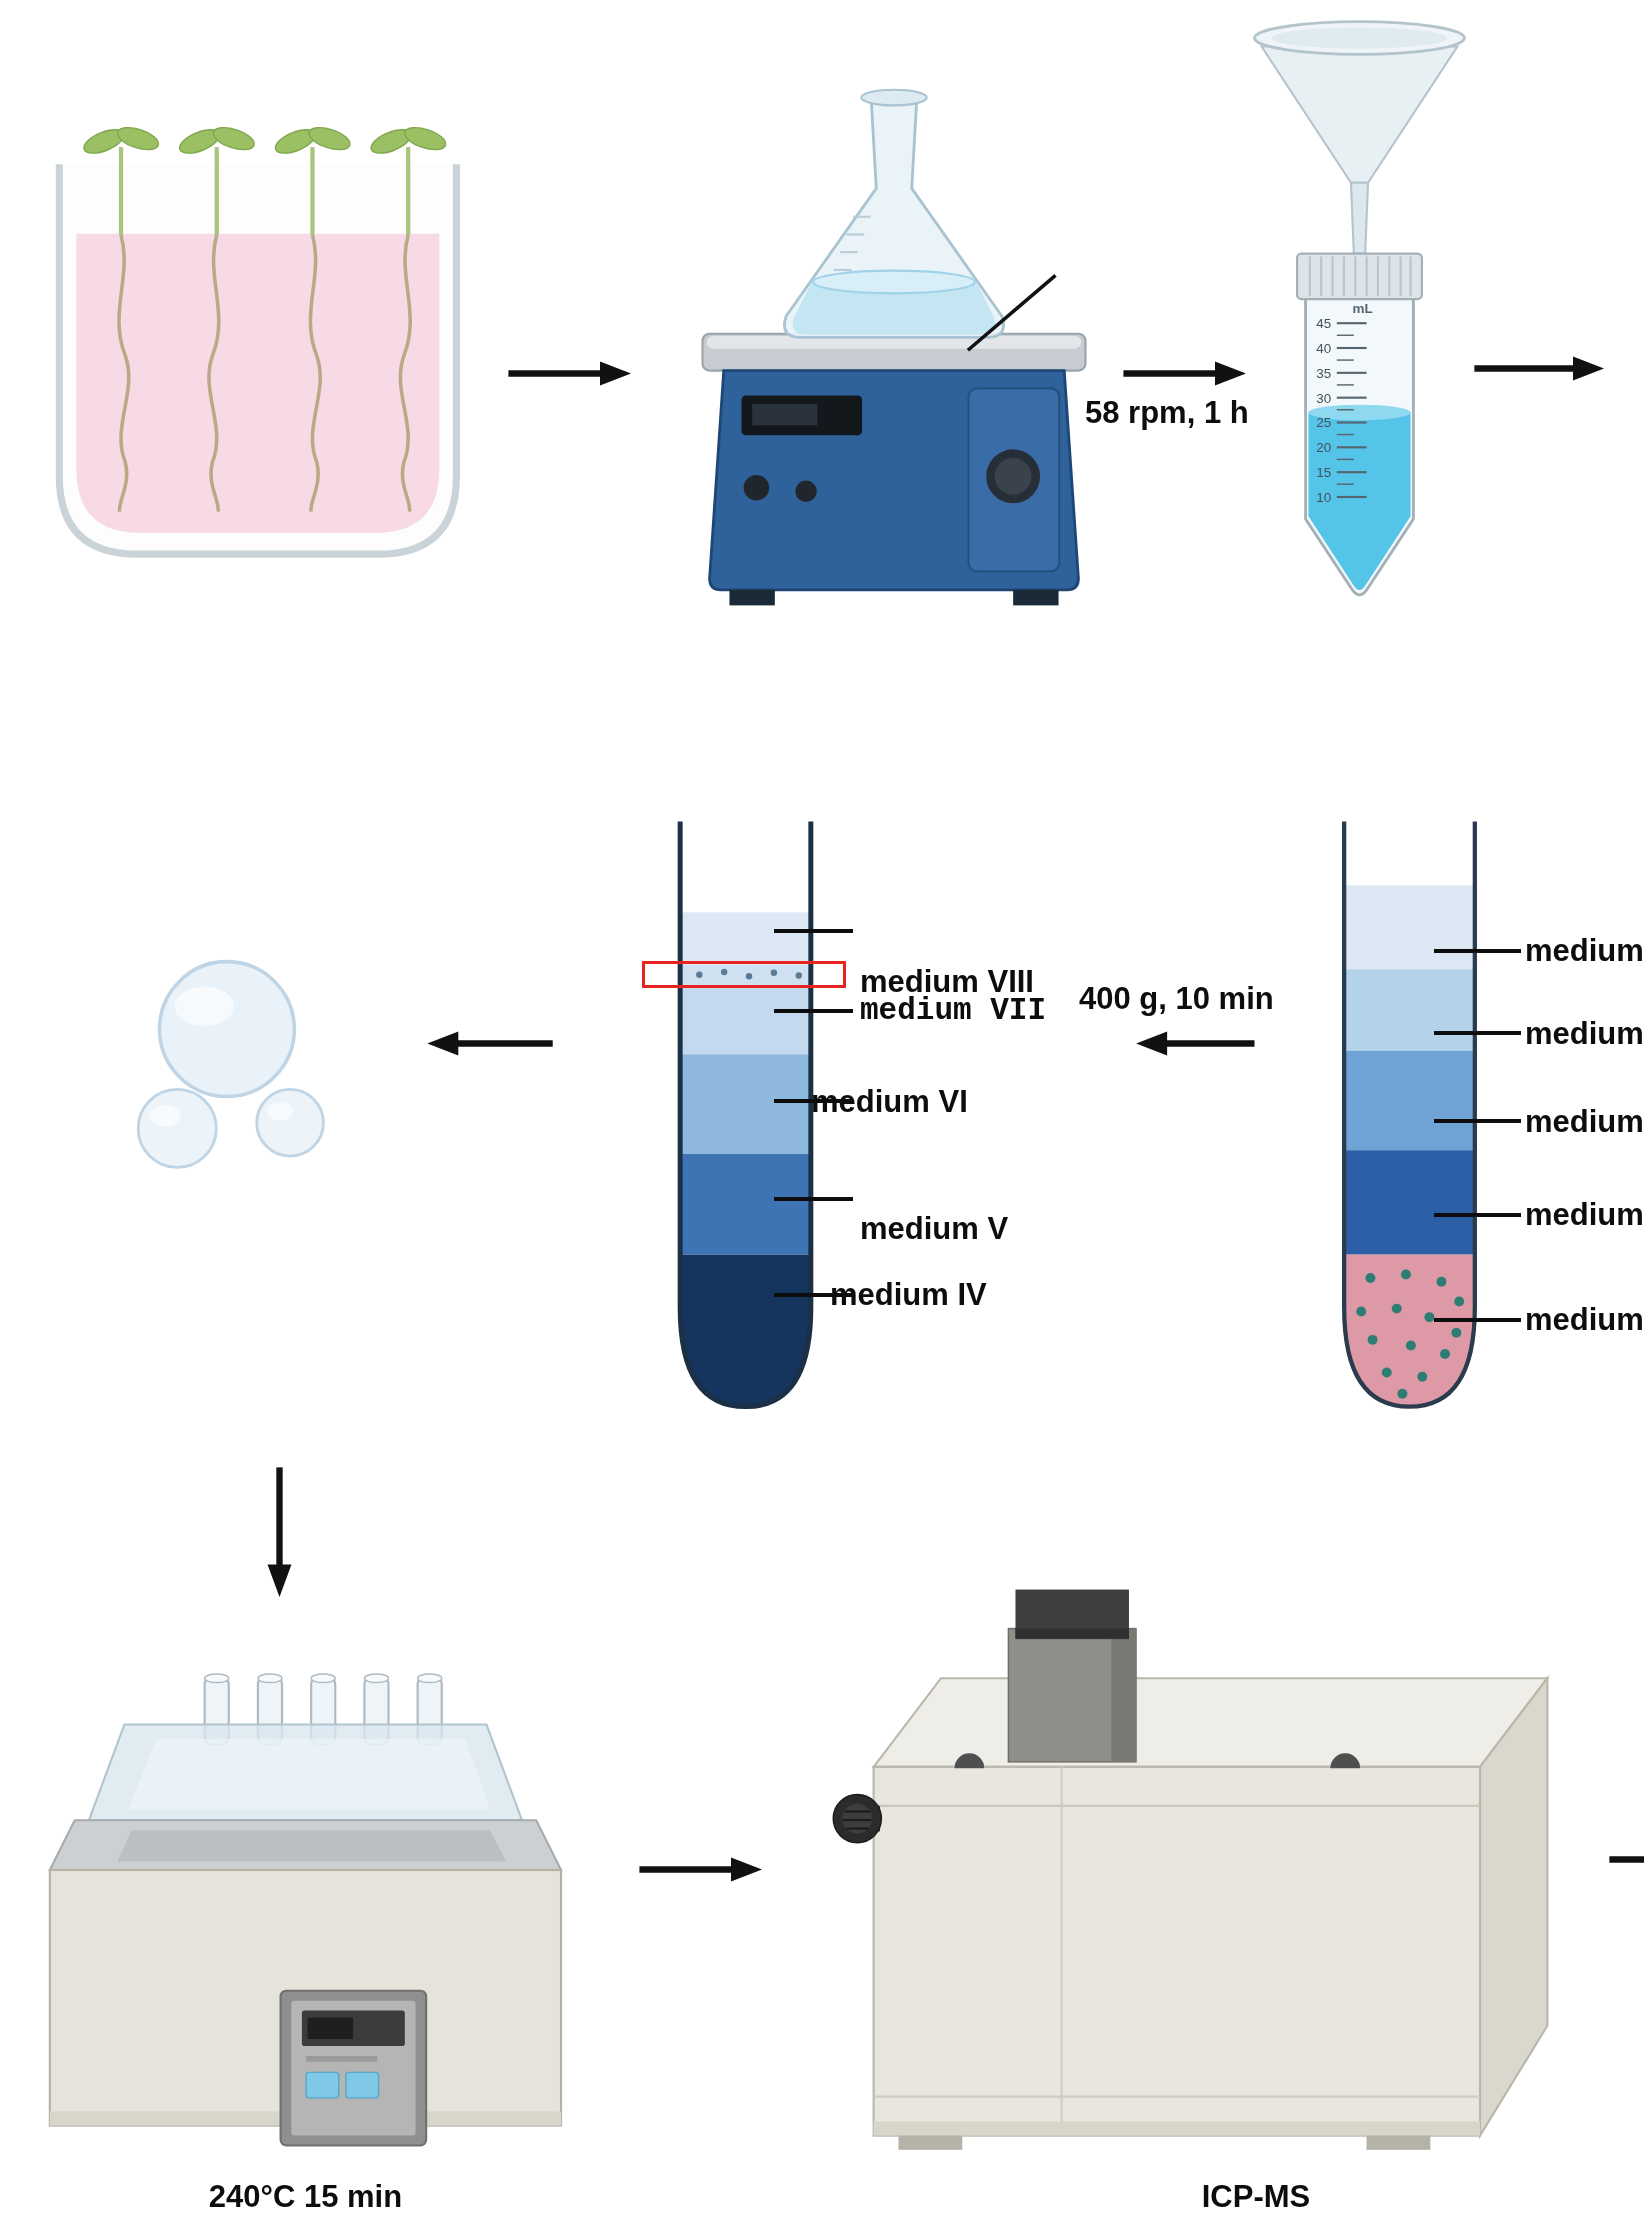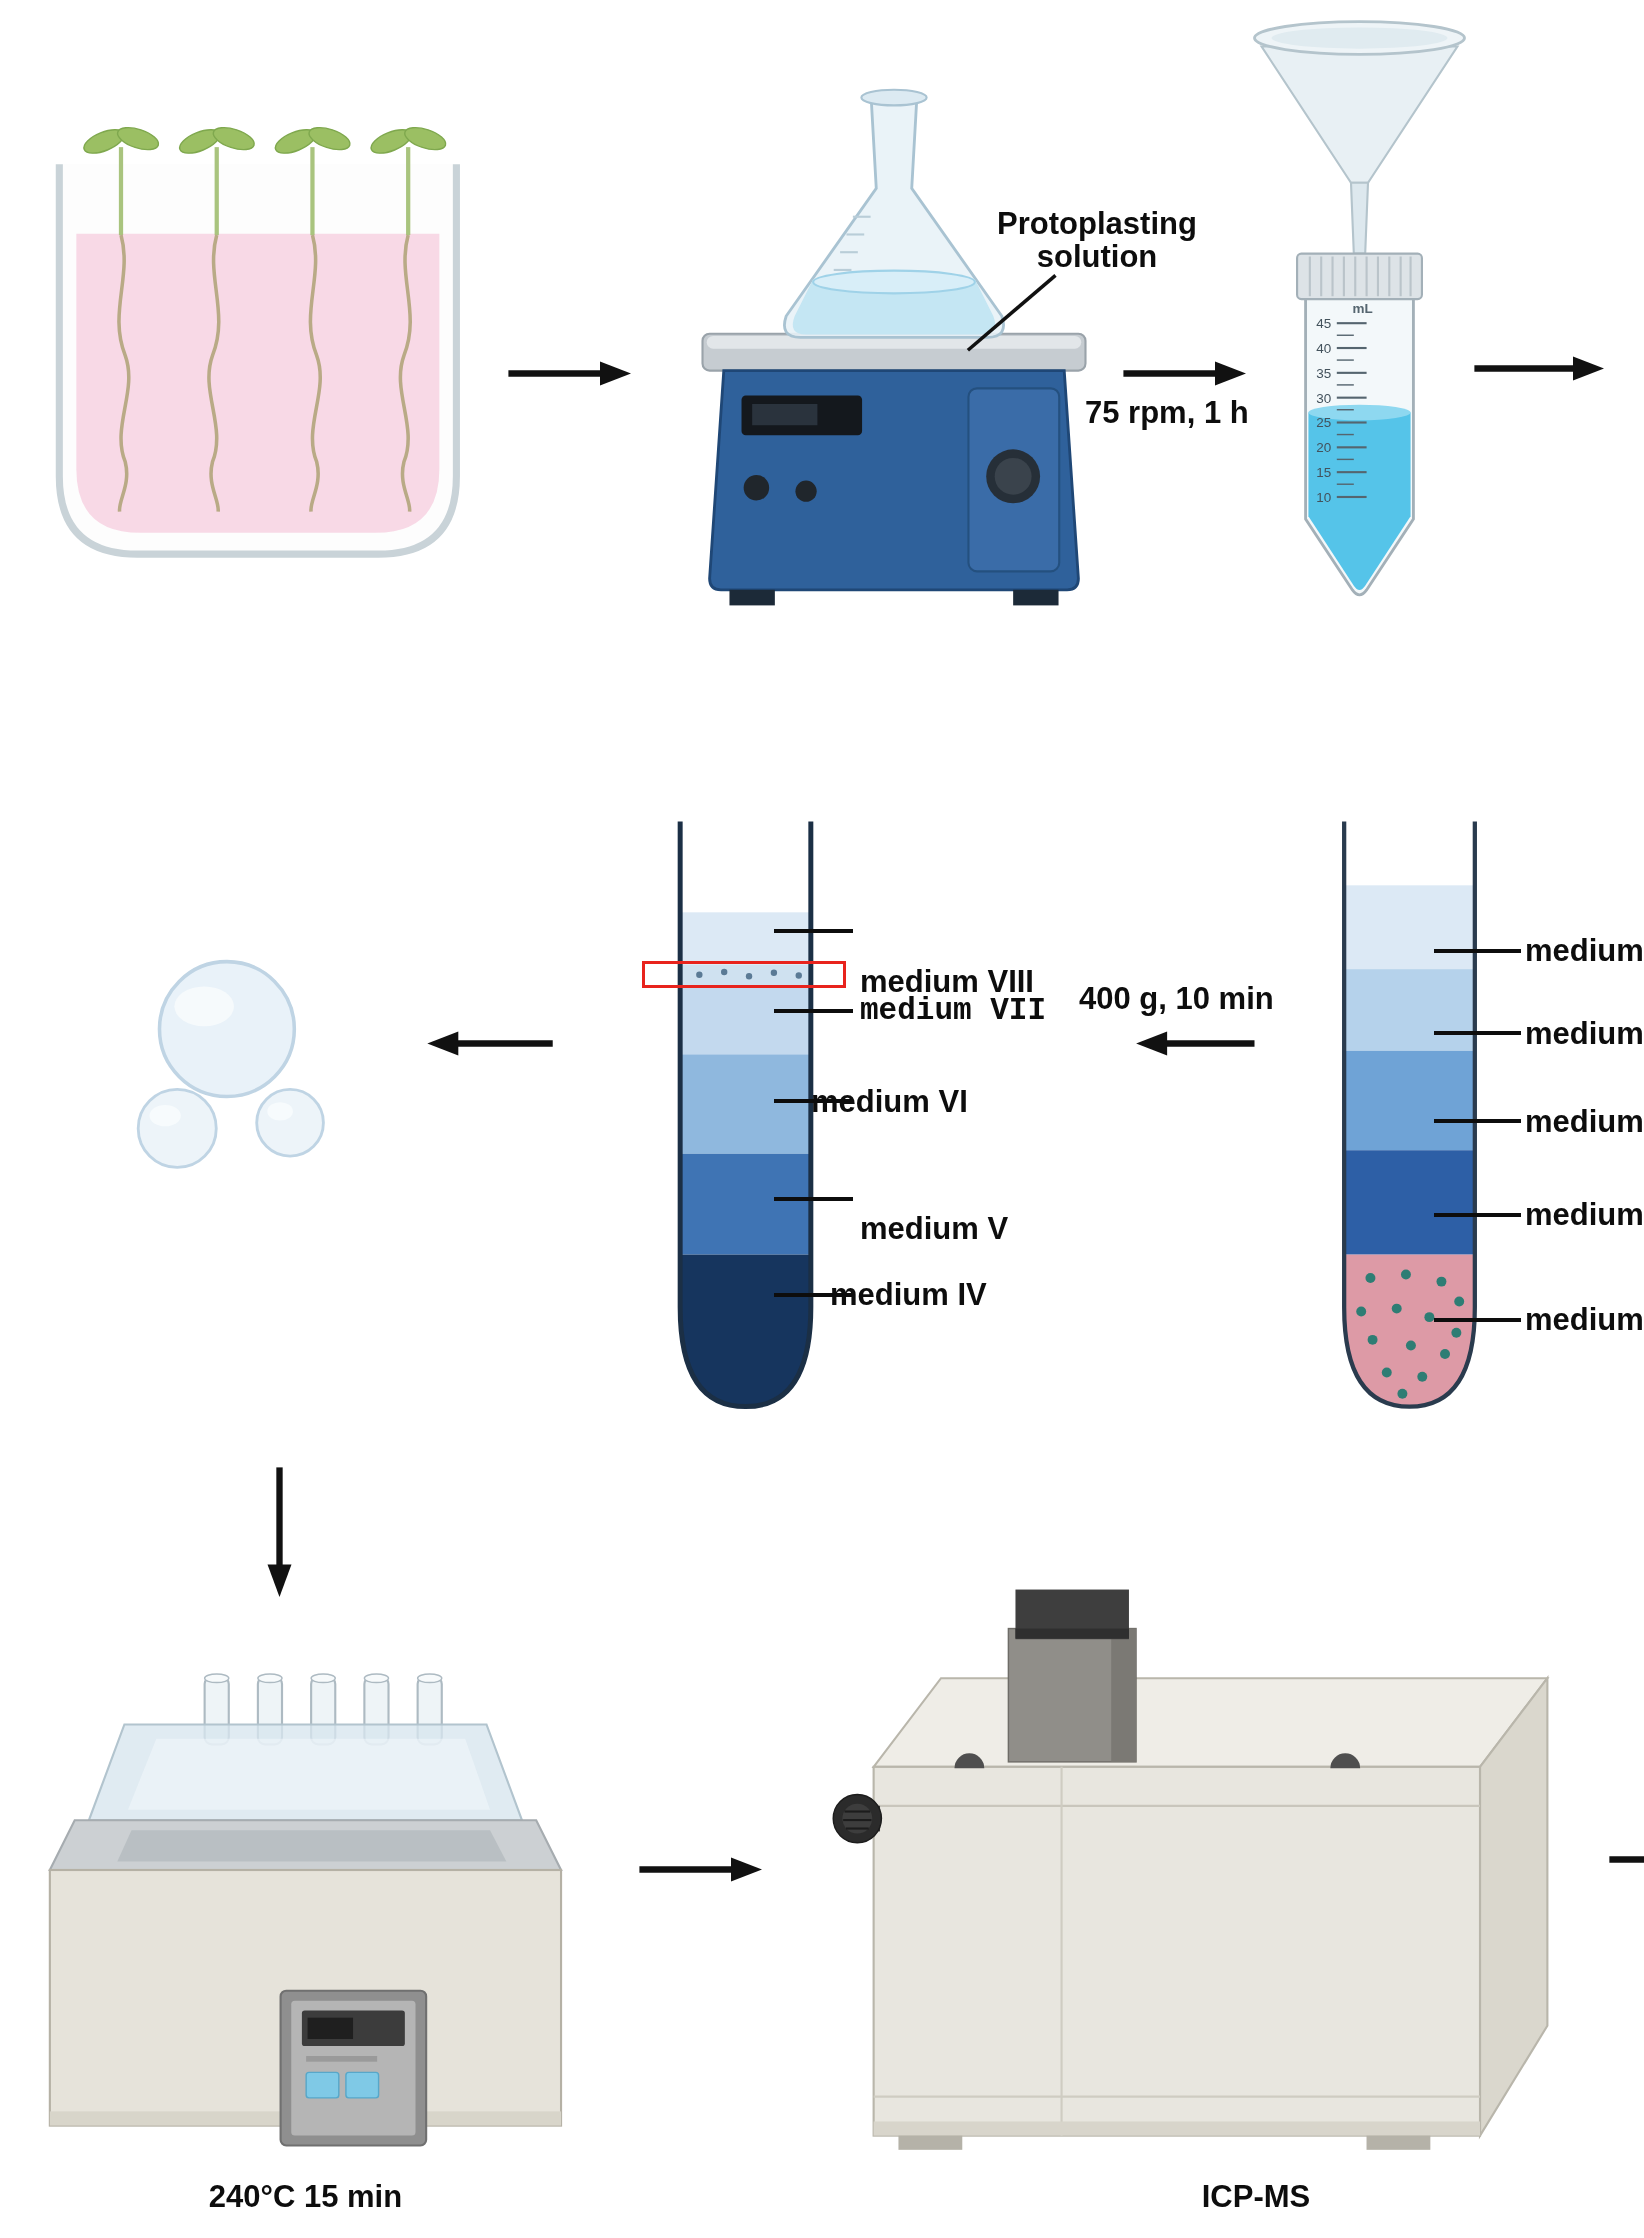--- a/index.html
+++ b/index.html
@@ -87,27 +87,26 @@
       <circle cx="186" cy="577" r="15" fill="#20262c"></circle>
       <rect x="78" y="716" width="64" height="22" fill="#1c2a38"></rect>
       <rect x="478" y="716" width="64" height="22" fill="#1c2a38"></rect>
     </g>
   </svg>
 
   <svg class="abs" style="left:958px; top:271px;" width="106" height="85" viewBox="0 0 150 120">
     <line x1="138" y1="6" x2="14" y2="112" stroke="#111111" stroke-width="5"></line>
   </svg>
 
-  <div class="txt caption" style="left:955px; top:207px; width:284px; line-height:1.08;">Protoplasting solution</div>
 
   <svg class="abs" style="left:1120px; top:358px;" width="128" height="31" viewBox="0 0 180 44">
     <line x1="4" y1="22" x2="140" y2="22" stroke="#111111" stroke-width="9"></line>
     <polygon points="134,5 178,22 134,39" fill="#111111"></polygon>
   </svg>
-  <div class="txt cond" style="left:1085px; top:395px;">75 rpm, 1 h</div>
+  <div class="txt cond" style="left:1085px; top:395px;">58 rpm, 1 h</div>
 
   <svg class="abs" style="left:1246px; top:18px;" width="227" height="582" viewBox="0 0 320 820">
 
     <g>
       <polygon points="22,40 298,40 172,232 148,232" fill="#e8f0f4" stroke="#b4c4cc" stroke-width="3"></polygon>
       <polygon points="148,232 172,232 168,332 152,332" fill="#dde8ee" stroke="#b4c4cc" stroke-width="3"></polygon>
       <ellipse cx="160" cy="28" rx="148" ry="23" fill="#eef4f7" stroke="#b4c4cc" stroke-width="4"></ellipse>
       <ellipse cx="160" cy="28" rx="124" ry="15" fill="#e0ebf0"></ellipse>
     </g>
 

